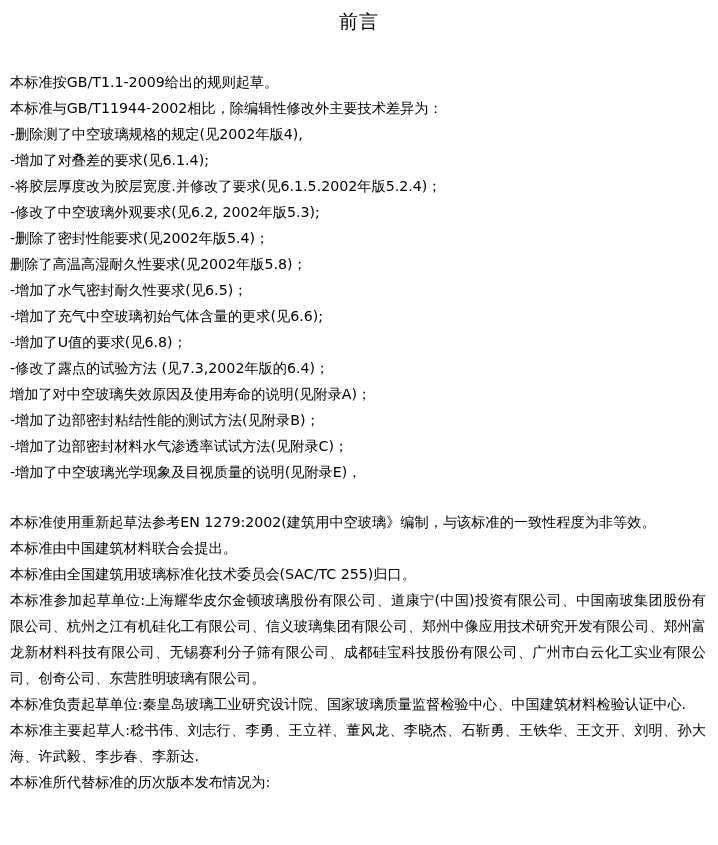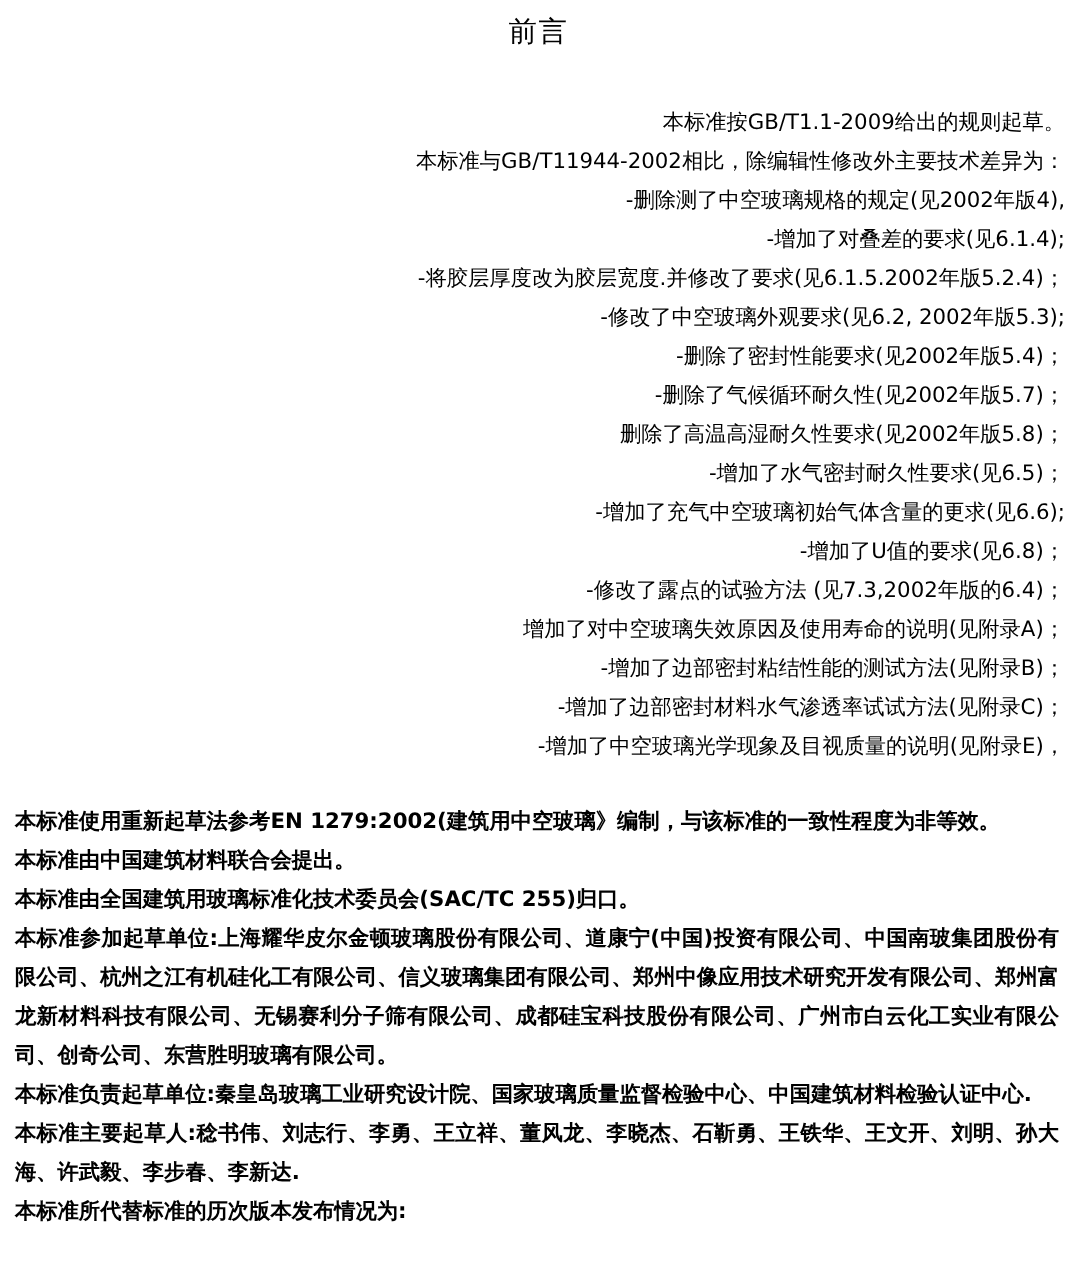--- a/index.html
+++ b/index.html
@@ -30,49 +30,47 @@
     letter-spacing: 1px;
   }
   .body-block {
     margin-top: 38px;
   }
   .para {
     font-size: 14.2px;
     line-height: 26px;
     margin: 0;
     padding: 0 0 0 2px;
-    text-align: right;
+    text-align: left;
     word-break: break-all;
   }
   .para.wrap {
     text-align: justify;
     text-justify: inter-ideograph;
     padding-right: 4px;
-    font-weight: bold;
   }
   .gap-lg { height: 24px; }
 </style>
 </head>
 <body>
 
 <div class="page">
 
   <div class="doc-title">前言</div>
 
   <div class="body-block">
 
     <p class="para">本标准按GB/T1.1-2009给出的规则起草。</p>
     <p class="para">本标准与GB/T11944-2002相比，除编辑性修改外主要技术差异为：</p>
 
     <p class="para">-删除测了中空玻璃规格的规定(见2002年版4),</p>
     <p class="para">-增加了对叠差的要求(见6.1.4);</p>
     <p class="para">-将胶层厚度改为胶层宽度.并修改了要求(见6.1.5.2002年版5.2.4)；</p>
     <p class="para">-修改了中空玻璃外观要求(见6.2, 2002年版5.3);</p>
     <p class="para">-删除了密封性能要求(见2002年版5.4)；</p>
-    <p class="para">-删除了气候循环耐久性(见2002年版5.7)；</p>
     <p class="para">删除了高温高湿耐久性要求(见2002年版5.8)；</p>
     <p class="para">-增加了水气密封耐久性要求(见6.5)；</p>
     <p class="para">-增加了充气中空玻璃初始气体含量的更求(见6.6);</p>
     <p class="para">-增加了U值的要求(见6.8)；</p>
     <p class="para">-修改了露点的试验方法 (见7.3,2002年版的6.4)；</p>
     <p class="para">增加了对中空玻璃失效原因及使用寿命的说明(见附录A)；</p>
     <p class="para">-增加了边部密封粘结性能的测试方法(见附录B)；</p>
     <p class="para">-增加了边部密封材料水气渗透率试试方法(见附录C)；</p>
     <p class="para">-增加了中空玻璃光学现象及目视质量的说明(见附录E)，</p>
 

